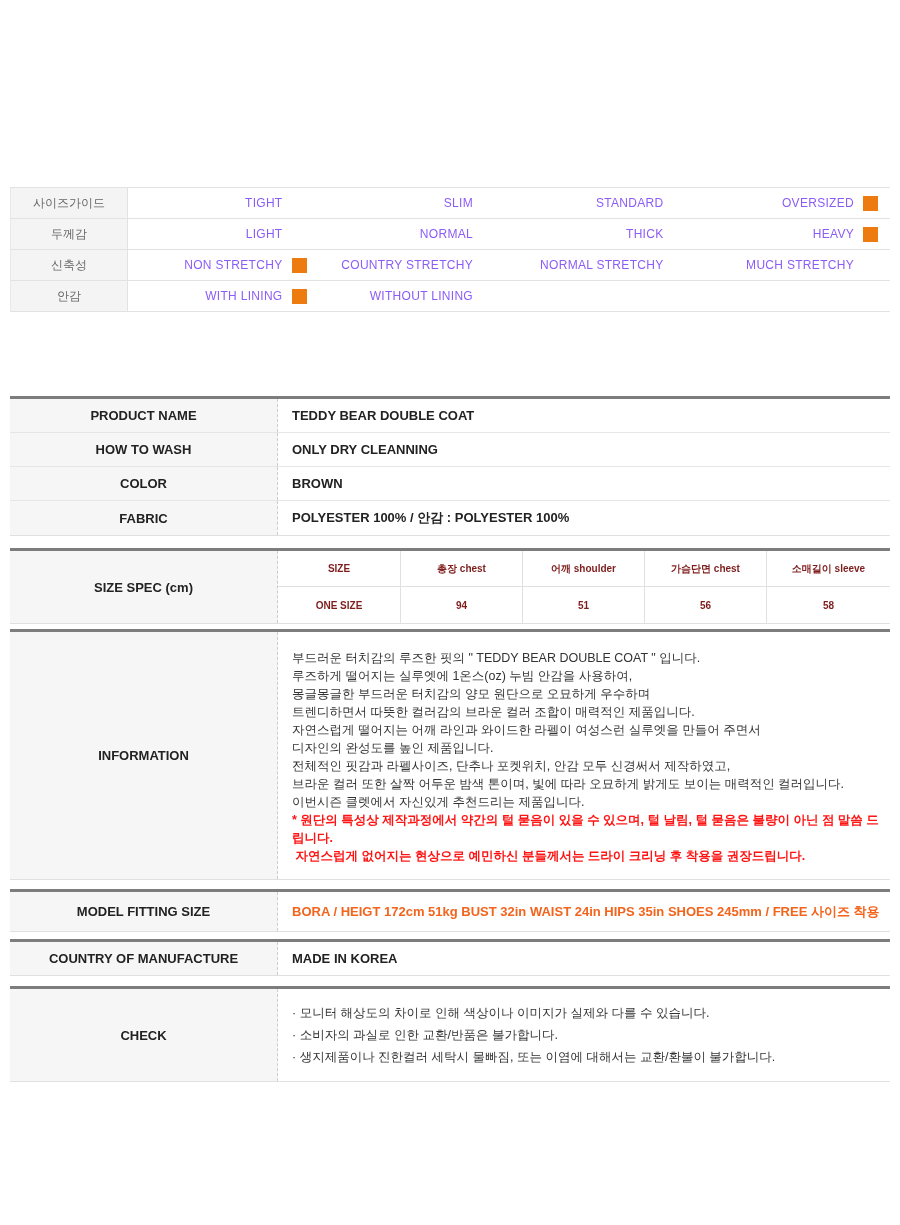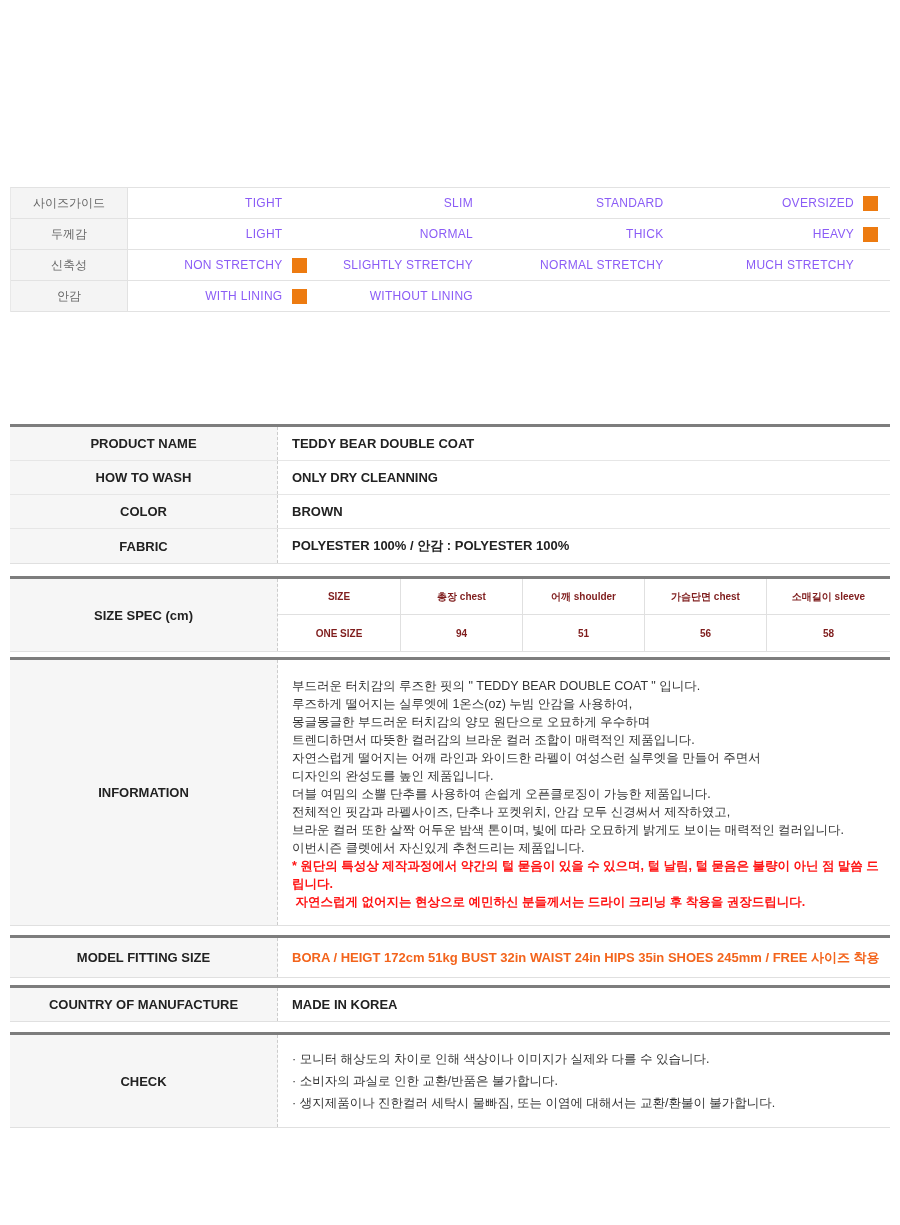--- a/index.html
+++ b/index.html
@@ -44,21 +44,21 @@
     border-right: 1px dashed #ccc; text-align: center;
   }
   .val {
     display: flex; align-items: center; padding-left: 14px;
     color: #222; font-weight: bold; font-size: 13px;
   }
 
   
   .product .row2 { height: 34px; border-bottom: 1px solid #e6e6e6; }
   .product .row2:last-child { border-bottom: none; }
-  .product { margin-top: 112px; }
+  .product { margin-top: 84px; }
 
   
   .spec {
     margin-top: 12px;
     display: grid; grid-template-columns: 268px 122px 122px 122px 122px 1fr;
     grid-template-rows: 36px 36px;
   }
   .spec-label { grid-row: 1 / 3; grid-column: 1; }
   .spec-cell {
     display: flex; align-items: center; justify-content: center;
@@ -135,21 +135,21 @@
         </div>
     </div>
 
     <div class="sg-row">
       <div class="sg-label">신축성</div>
       <div class="sg-opt">
           <span>NON STRETCHY</span>
           <span class="marker"></span>
         </div>
       <div class="sg-opt">
-          <span>SLIGHTLY STRETCHY</span>
+          <span>COUNTRY STRETCHY</span>
           <span class="marker" style="visibility: hidden;"></span>
         </div>
       <div class="sg-opt">
           <span>NORMAL STRETCHY</span>
           <span class="marker" style="visibility: hidden;"></span>
         </div>
       <div class="sg-opt">
           <span>MUCH STRETCHY</span>
           <span class="marker" style="visibility: hidden;"></span>
         </div>
@@ -211,21 +211,20 @@
 
   <div class="tbl info row2">
     <div class="lbl">INFORMATION</div>
     <div class="info-content">
       <div class="info-line">부드러운 터치감의 루즈한 핏의 " TEDDY BEAR DOUBLE COAT " 입니다.</div>
       <div class="info-line">루즈하게 떨어지는 실루엣에 1온스(oz) 누빔 안감을 사용하여,</div>
       <div class="info-line">몽글몽글한 부드러운 터치감의 양모 원단으로 오묘하게 우수하며</div>
       <div class="info-line">트렌디하면서 따뜻한 컬러감의 브라운 컬러 조합이 매력적인 제품입니다.</div>
       <div class="info-line">자연스럽게 떨어지는 어깨 라인과 와이드한 라펠이 여성스런 실루엣을 만들어 주면서</div>
       <div class="info-line">디자인의 완성도를 높인 제품입니다.</div>
-      <div class="info-line">더블 여밈의 소뿔 단추를 사용하여 손쉽게 오픈클로징이 가능한 제품입니다.</div>
       <div class="info-line">전체적인 핏감과 라펠사이즈, 단추나 포켓위치, 안감 모두 신경써서 제작하였고,</div>
       <div class="info-line">브라운 컬러 또한 살짝 어두운 밤색 톤이며, 빛에 따라 오묘하게 밝게도 보이는 매력적인 컬러입니다.</div>
       <div class="info-line">이번시즌 클렛에서 자신있게 추천드리는 제품입니다.</div>
       <div class="info-line red">* 원단의 특성상 제작과정에서 약간의 털 묻음이 있을 수 있으며, 털 날림, 털 묻음은 불량이 아닌 점 말씀 드립니다.</div>
       <div class="info-line red"> 자연스럽게 없어지는 현상으로 예민하신 분들께서는 드라이 크리닝 후 착용을 권장드립니다.</div>
     </div>
   </div>
 
   <div class="tbl model">
     <div class="row2">

